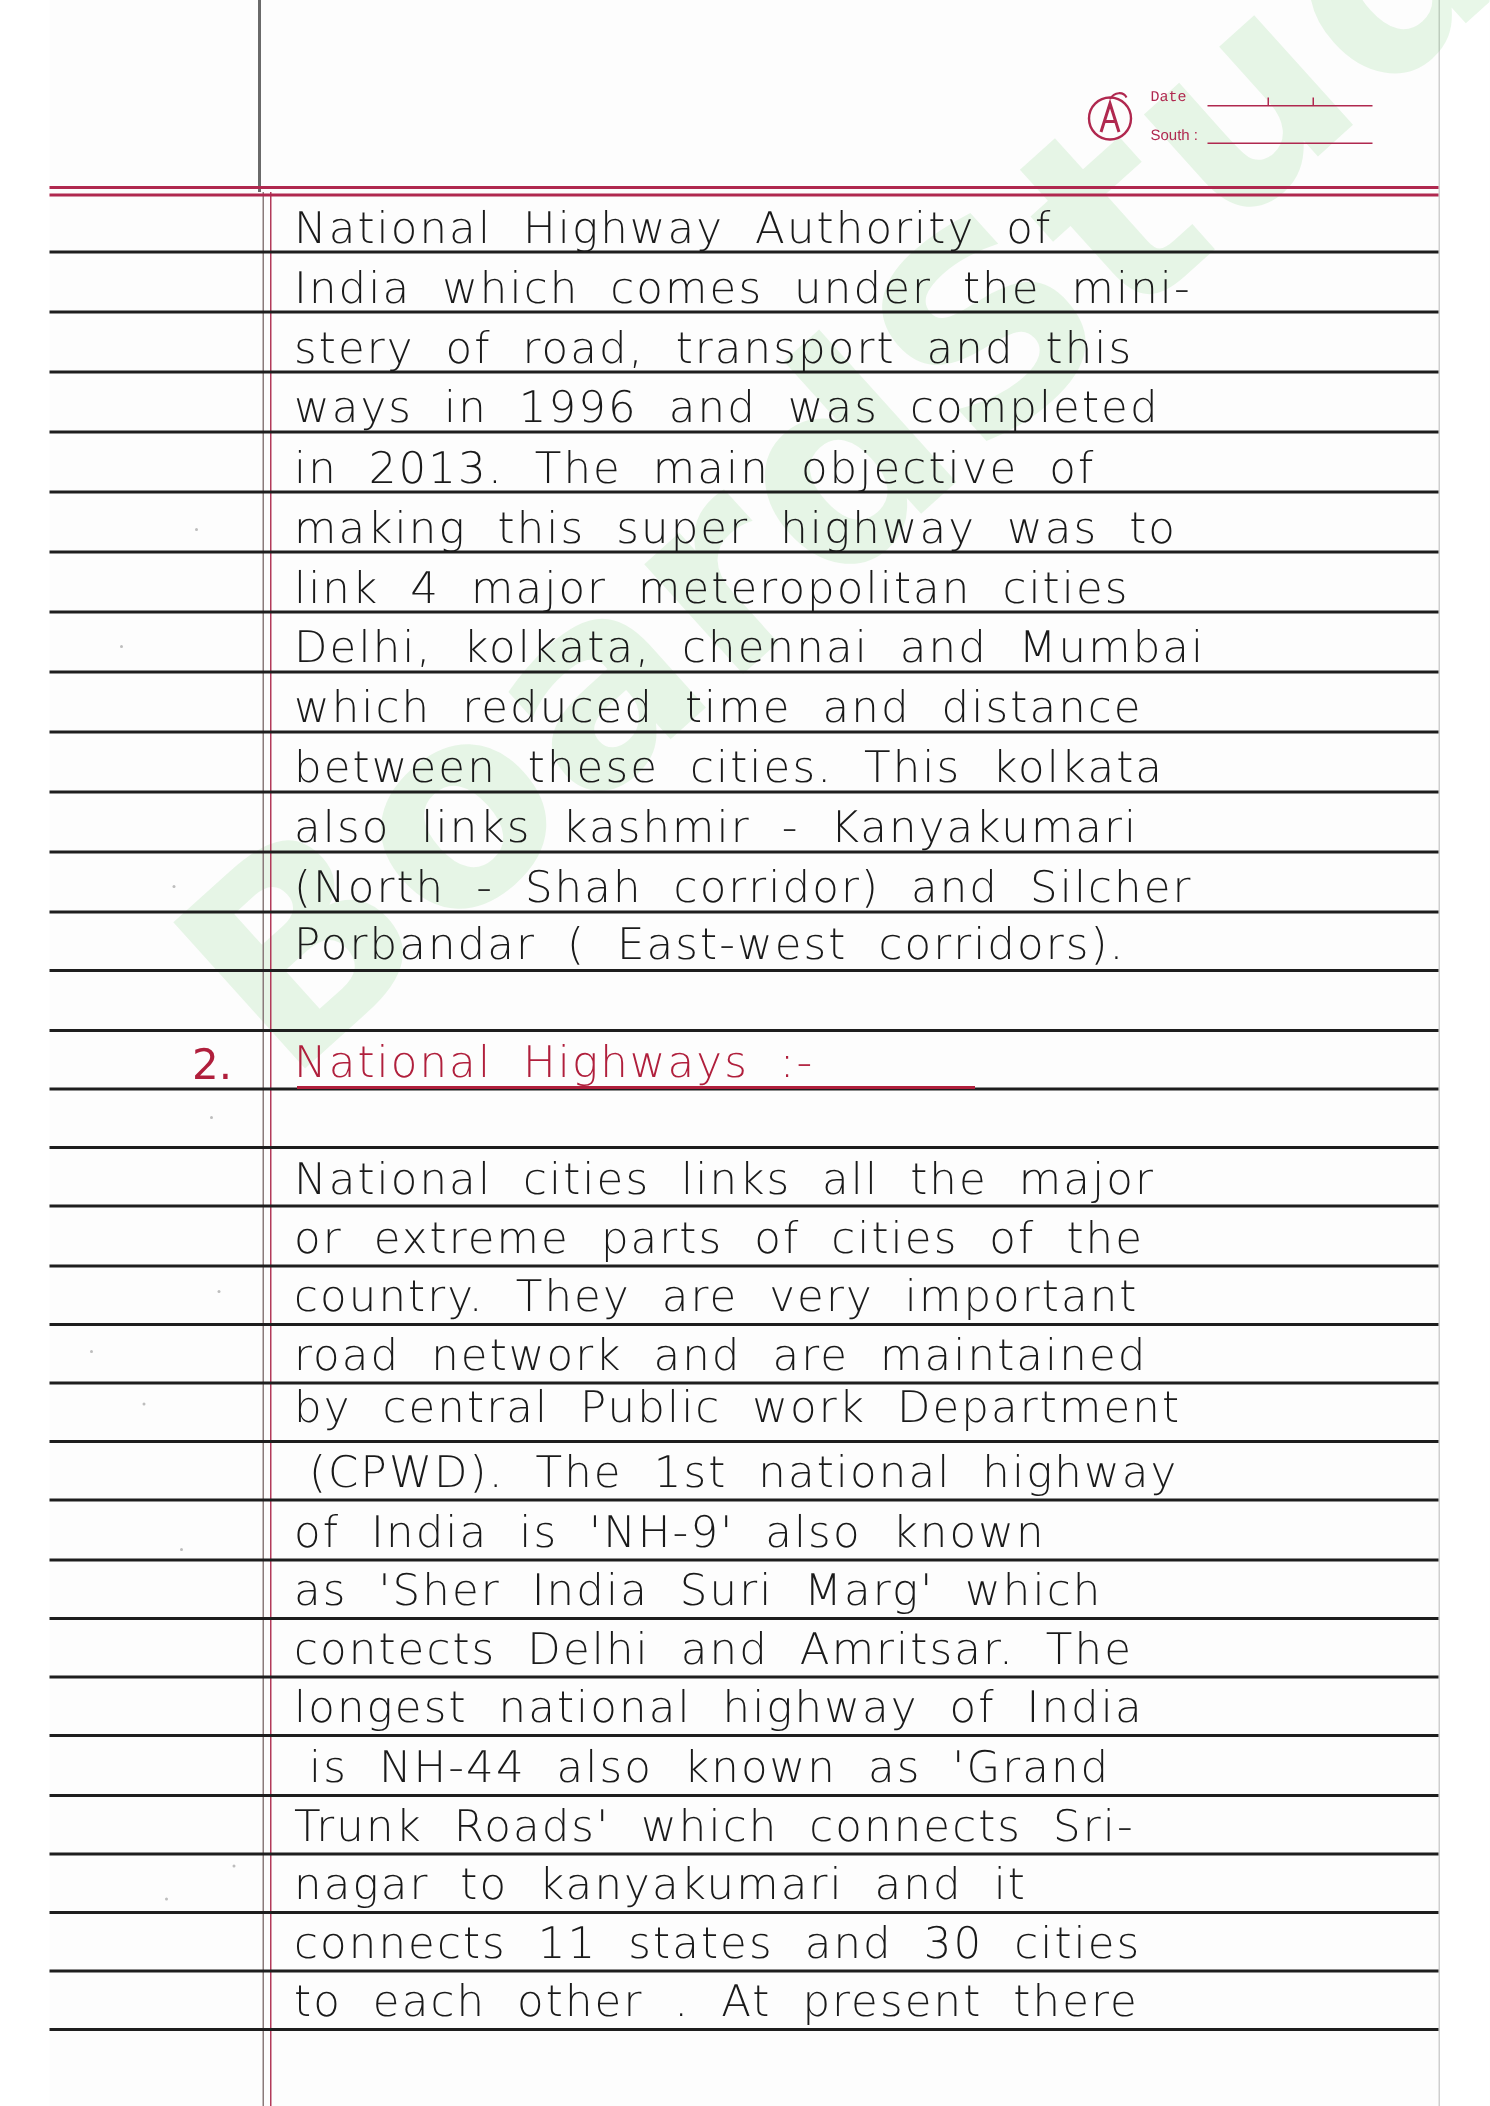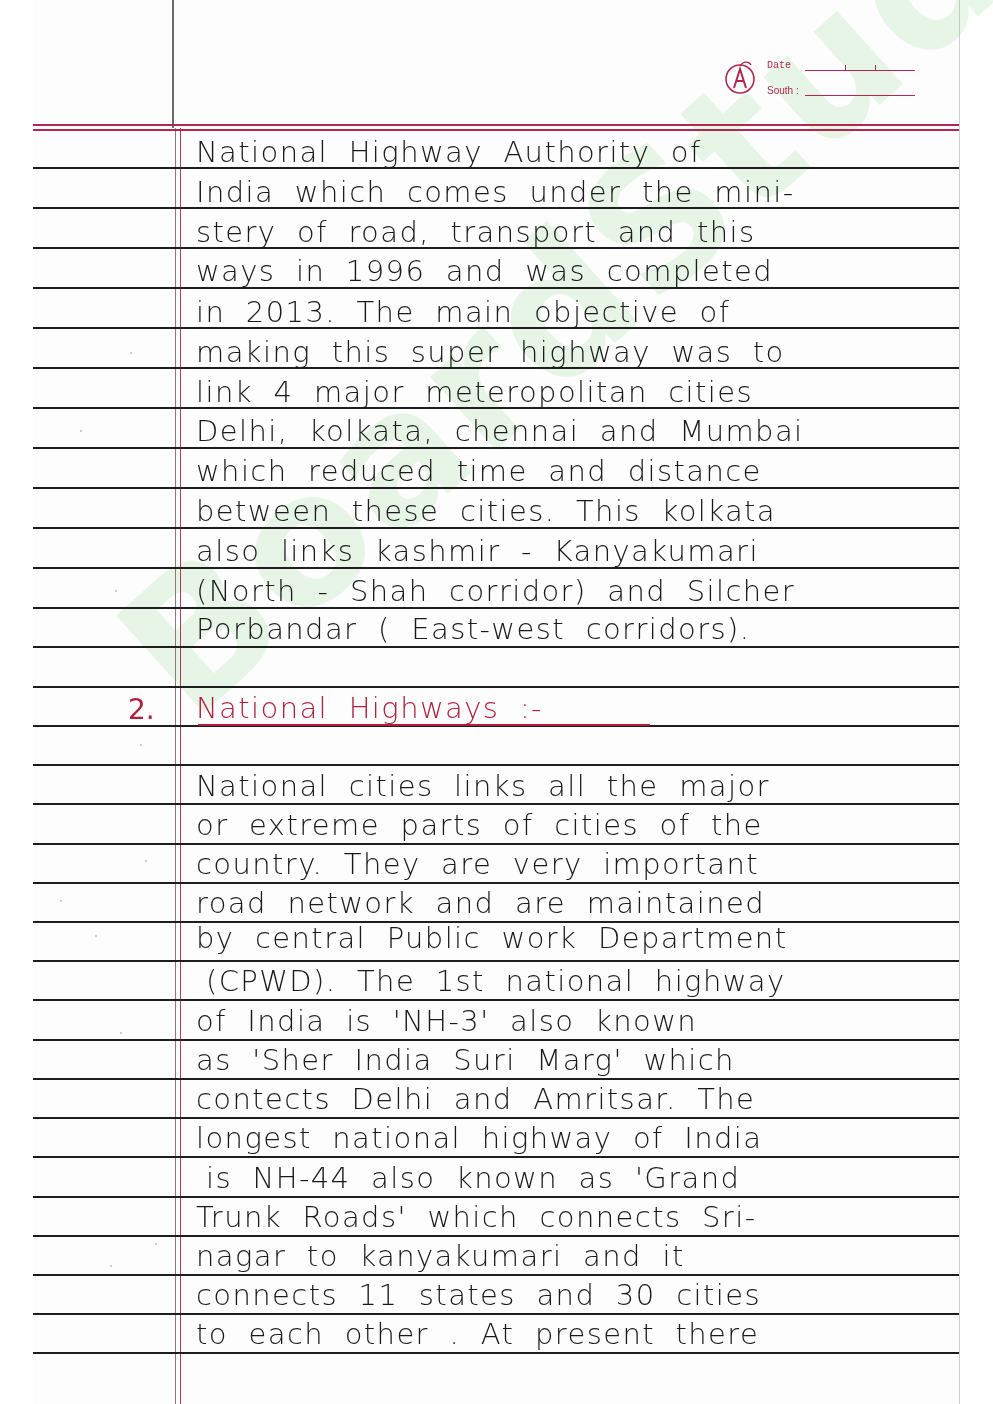--- a/index.html
+++ b/index.html
@@ -161,21 +161,21 @@
 <div class="hw heading" style="top:691px">National Highways :-</div>
 <div class="heading-underline"></div>
 
 <div>
   <div class="hw" style="top:769px">National cities links all the major</div>
   <div class="hw" style="top:808px">or extreme parts of cities of the</div>
   <div class="hw" style="top:847px">country. They are very important</div>
   <div class="hw" style="top:886px">road network and are maintained</div>
   <div class="hw" style="top:921px">by central Public work Department</div>
   <div class="hw" style="top:964px;left:206px">(CPWD). The 1st national highway</div>
-  <div class="hw" style="top:1004px">of India is 'NH-3' also known</div>
+  <div class="hw" style="top:1004px">of India is 'NH-9' also known</div>
   <div class="hw" style="top:1043px">as 'Sher India Suri Marg' which</div>
   <div class="hw" style="top:1082px">contects Delhi and Amritsar. The</div>
   <div class="hw" style="top:1121px">longest national highway of India</div>
   <div class="hw" style="top:1161px;left:206px">is NH-44 also known as 'Grand</div>
   <div class="hw" style="top:1200px">Trunk Roads' which connects Sri-</div>
   <div class="hw" style="top:1239px">nagar to kanyakumari and it</div>
   <div class="hw" style="top:1278px">connects 11 states and 30 cities</div>
   <div class="hw" style="top:1317px">to each other . At present there</div>
 </div>
 

